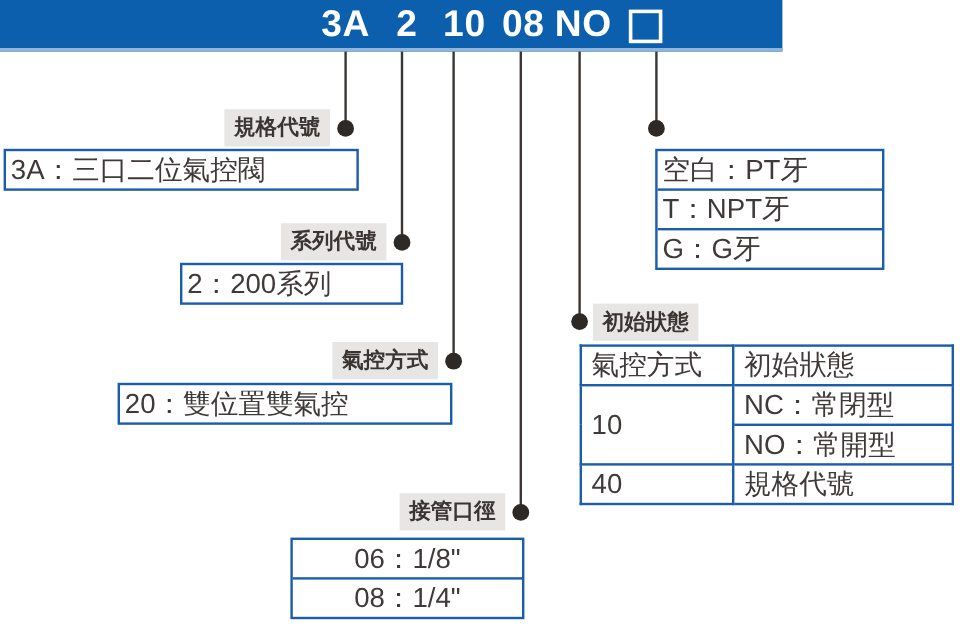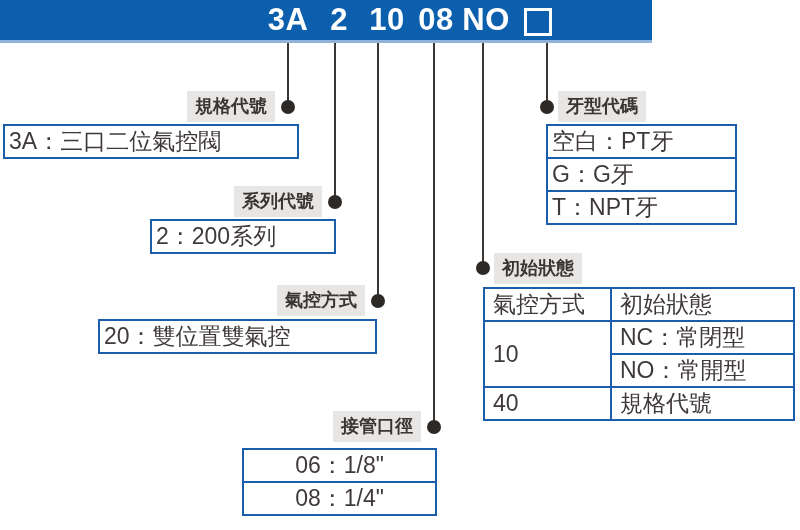--- a/index.html
+++ b/index.html
@@ -110,25 +110,24 @@
   <div class="value-box" style="left:98px;top:319px;width:279px">
     <div class="value-row">20：雙位置雙氣控</div>
   </div>
 
   <div class="callout-label" style="right:379px;top:411px">接管口徑</div>
   <div class="value-box center" style="left:242px;top:448px;width:195px">
     <div class="value-row">06：1/8"</div>
     <div class="value-row">08：1/4"</div>
   </div>
 
-  <div class="callout-label" style="left:558px;top:91px">牙型代碼</div>
   <div class="value-box" style="left:546px;top:124px;width:191px">
     <div class="value-row">空白：PT牙</div>
+    <div class="value-row">T：NPT牙</div>
     <div class="value-row">G：G牙</div>
-    <div class="value-row">T：NPT牙</div>
   </div>
 
   <div class="callout-label" style="left:494px;top:253px">初始狀態</div>
   <table class="state-table" style="left:483px;top:287px;width:312px">
     <colgroup>
         <col style="width:127px">
         <col>
       </colgroup>
     <tbody>
         <tr>

